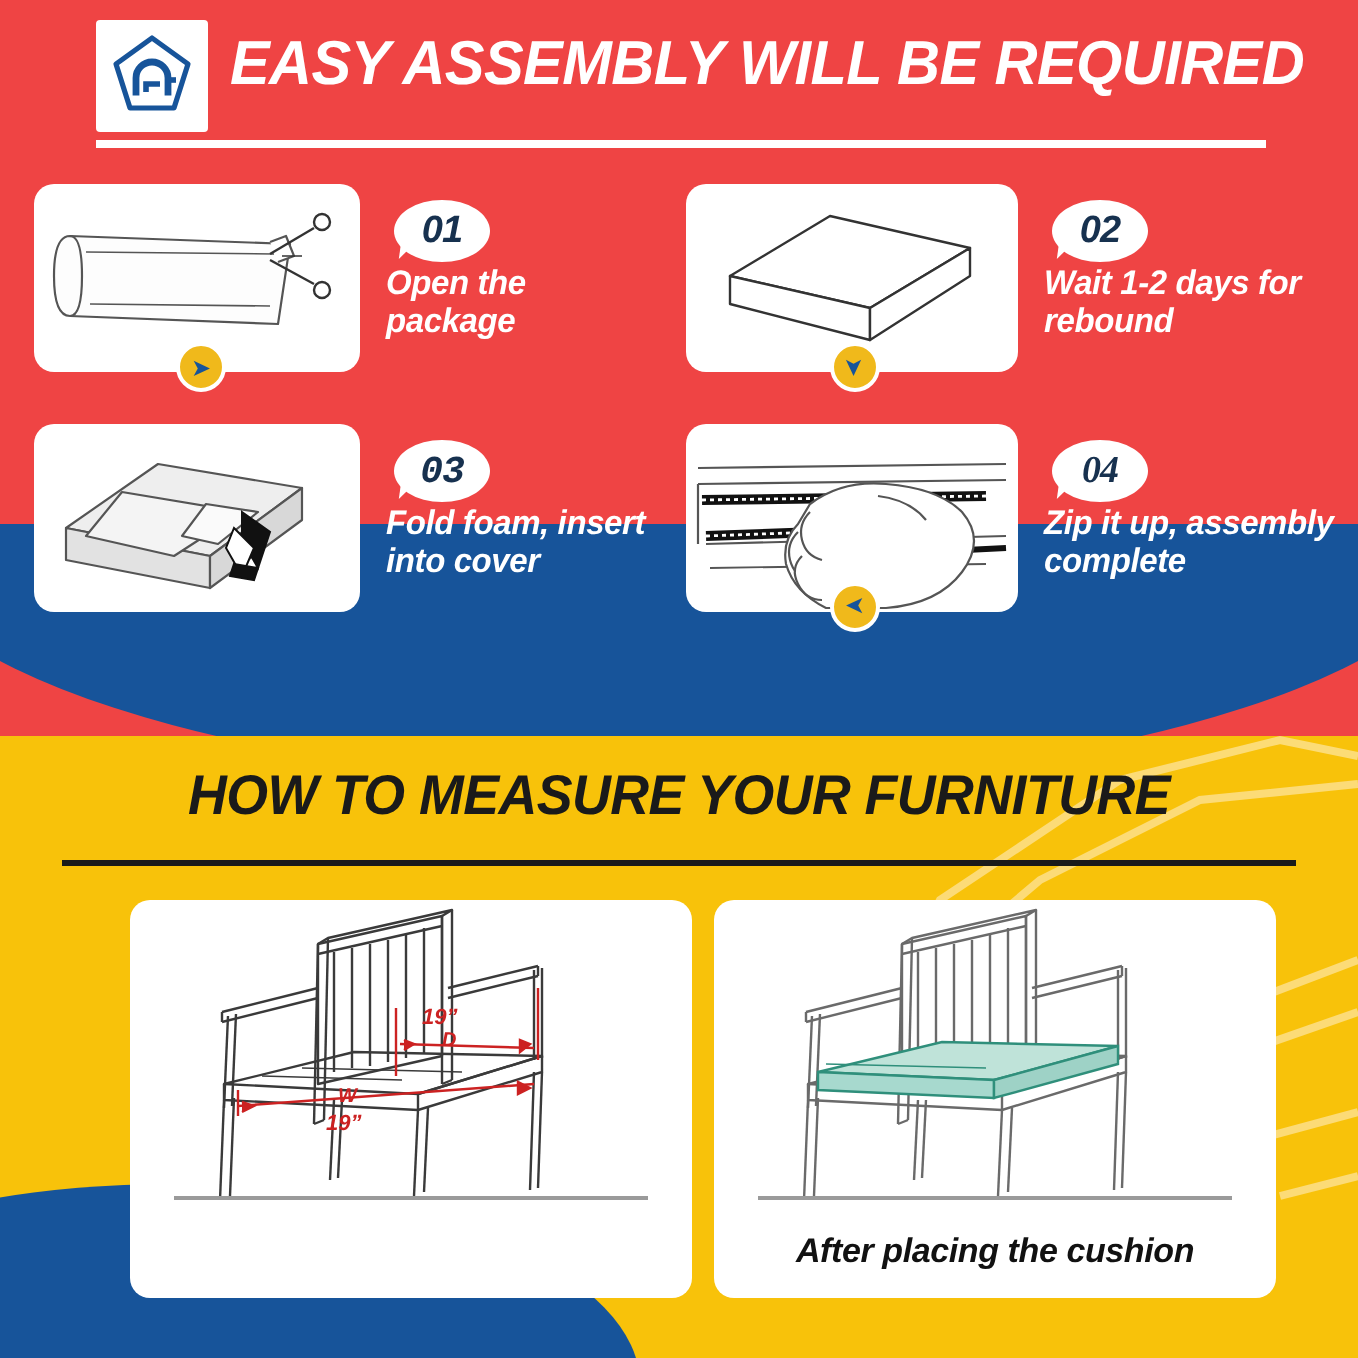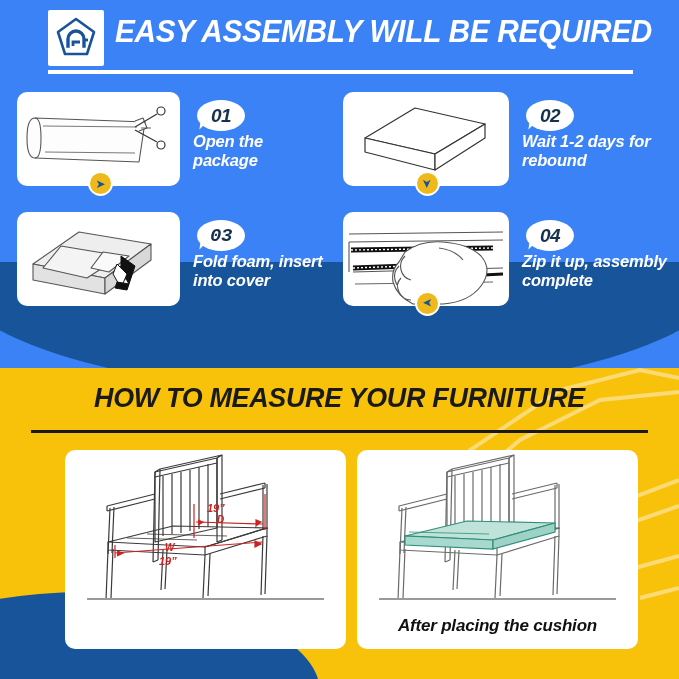--- a/index.html
+++ b/index.html
@@ -6,21 +6,21 @@
   body{
     width:679px;height:679px;overflow:hidden;
     font-family:"Liberation Sans", sans-serif;
     background:#f8c20a;
   }
   #page{position:relative;width:679px;height:679px;overflow:hidden;background:#f8c20a;}
 
   
   .blue-section{
     position:absolute;left:0;top:0;width:679px;height:368px;
-    background:#3b82f6;overflow:hidden;z-index:2;
+    background:#ef4444;overflow:hidden;z-index:2;
   }
   
   .blue-curve{
     position:absolute;left:-60px;top:262px;width:799px;height:130px;
     background:#17549a;border-radius:50% 50% 50% 50% / 0 0 100% 100%;
   }
 
   
   .header{position:absolute;left:0;top:0;width:679px;height:78px;}
   .logo{
@@ -82,21 +82,21 @@
     position:absolute;color:#ffffff;font-size:17px;font-weight:bold;font-style:italic;
     line-height:1.12;letter-spacing:-0.2px;white-space:pre-line;
     transform:scaleX(0.97);transform-origin:left top;
   }
   .step.s1 .step-num{left:180px;top:8px;}
   .step.s1 .step-text{left:176px;top:40px;width:150px;}
   .step.s2 .step-num{left:183px;top:8px;text-align:center;}
   .step.s2 .step-text{left:179px;top:40px;width:160px;}
   .step.s3 .step-num{left:180px;top:8px;font-family:Liberation Mono, monospace;}
   .step.s3 .step-text{left:176px;top:40px;width:156px;}
-  .step.s4 .step-num{left:183px;top:8px;}
+  .step.s4 .step-num{left:183px;top:8px;font-family:Liberation Serif, serif;}
   .step.s4 .step-text{left:179px;top:40px;width:160px;}
 
   
   .yellow-deco{position:absolute;left:0;top:330px;width:679px;height:349px;overflow:hidden;z-index:1;}
 
   .measure-title{
     position:absolute;left:0;top:382px;width:679px;text-align:center;
     color:#1a1a1a;font-size:28px;font-weight:bold;font-style:italic;
     letter-spacing:-0.3px;white-space:nowrap;z-index:4;
     transform:scaleX(0.96);
@@ -110,21 +110,21 @@
     position:absolute;left:-150px;top:592px;width:470px;height:200px;
     background:#17549a;border-radius:50%;z-index:1;
   }
 
   .mcard{
     position:absolute;background:#ffffff;border-radius:10px;z-index:5;
     overflow:hidden;
   }
   .mcard.left{left:65px;top:450px;width:281px;height:199px;}
   .mcard.right{left:357px;top:450px;width:281px;height:199px;}
-  .mcard-art{position:absolute;left:12px;top:0;width:281px;height:150px;}
+  .mcard-art{position:absolute;left:0;top:0;width:281px;height:150px;padding-left:16px;}
   .mcard-sep{position:absolute;left:22px;top:148px;width:237px;height:2px;background:#9a9a9a;}
   .mcard-cap{
     position:absolute;left:10px;top:155px;width:261px;text-align:center;
     color:#111111;font-size:17px;font-weight:bold;font-style:italic;
     line-height:1.15;white-space:pre-line;letter-spacing:-0.2px;
   }
   .mcard.right .mcard-cap{top:166px;}
 
   svg{overflow:visible;}
 </style>

